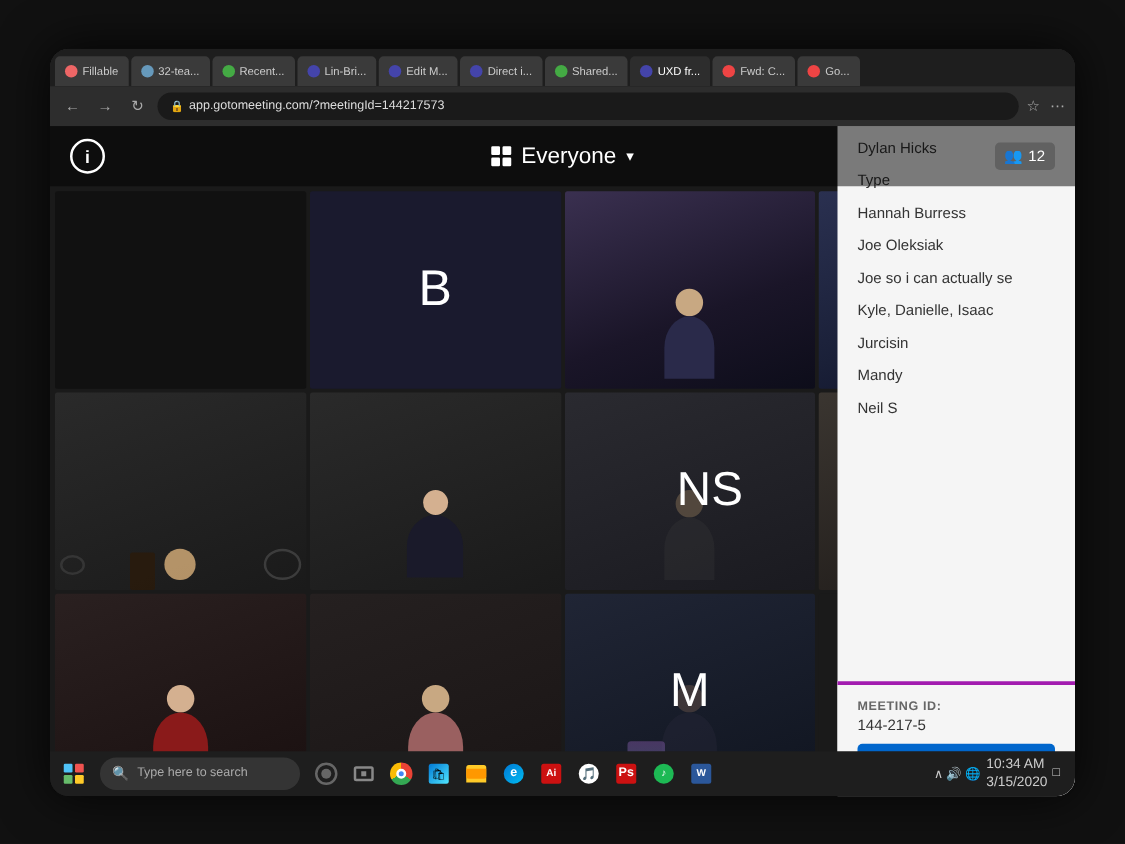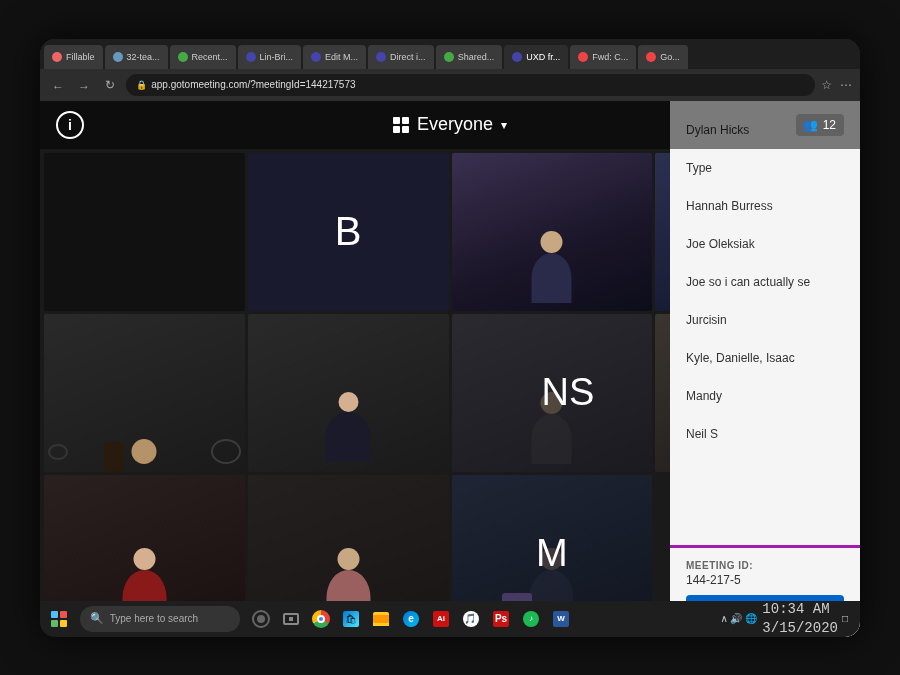--- a/index.html
+++ b/index.html
@@ -242,21 +242,20 @@
       flex: 1;
       overflow-y: auto;
       padding: 4px 0;
     }
 
     .people-item {
       padding: 6px 16px;
       font-size: 12px;
       color: #333;
       cursor: pointer;
-      margin-top: 12px;
     }
 
     .meeting-id-section {
       padding: 12px 16px;
       border-top: 3px solid #a21caf;
       background: #f5f5f5;
     }
 
     .meeting-id-label {
       font-size: 10px;
@@ -555,22 +554,22 @@
 
       </div>
 
       <div class="people-panel">
         <div class="people-list">
           <div class="people-item">Dylan Hicks</div>
           <div class="people-item">Type</div>
           <div class="people-item">Hannah Burress</div>
           <div class="people-item">Joe Oleksiak</div>
           <div class="people-item">Joe so i can actually se</div>
+          <div class="people-item">Kyle, Danielle, Isaac</div>
           <div class="people-item">Jurcisin</div>
-          <div class="people-item">Kyle, Danielle, Isaac</div>
           <div class="people-item">Mandy</div>
           <div class="people-item">Neil S</div>
         </div>
         <div class="meeting-id-section">
           <div class="meeting-id-label">MEETING ID:</div>
           <div class="meeting-id-value">144-217-5</div>
           <button class="copy-meeting-btn">Copy Mee</button>
         </div>
       </div>
 
@@ -630,19 +629,19 @@
         <div class="taskbar-icon">
           <div style="width:16px; height:16px; border-radius:50%; background:#1db954; display:flex; align-items:center; justify-content:center; color:#fff; font-size:8px;">♪</div>
         </div>
         <div class="taskbar-icon">
           <div style="width:16px; height:16px; background:#2b579a; border-radius:2px; display:flex; align-items:center; justify-content:center; color:#fff; font-size:8px; font-weight:bold;">W</div>
         </div>
       </div>
 
       <div class="taskbar-right">
         <span>∧ 🔊 🌐</span>
-        <span style="font-size:14px; line-height:1.3;font-family:Liberation Mono, monospace;">10:34 AM<br>3/15/2020</span>
+        <span style="font-size:11px; line-height:1.3;">10:34 AM<br>3/15/2020</span>
         <span>□</span>
       </div>
     </div>
 
   </div>
 </div>
 
 </body></html>

